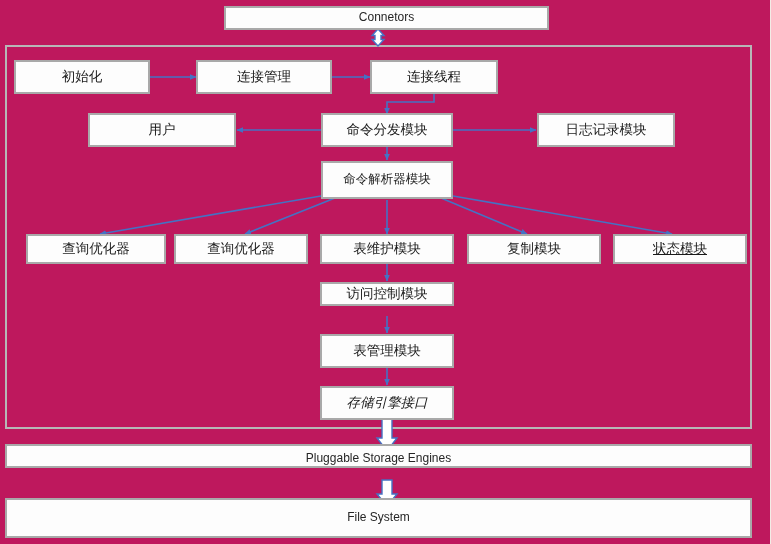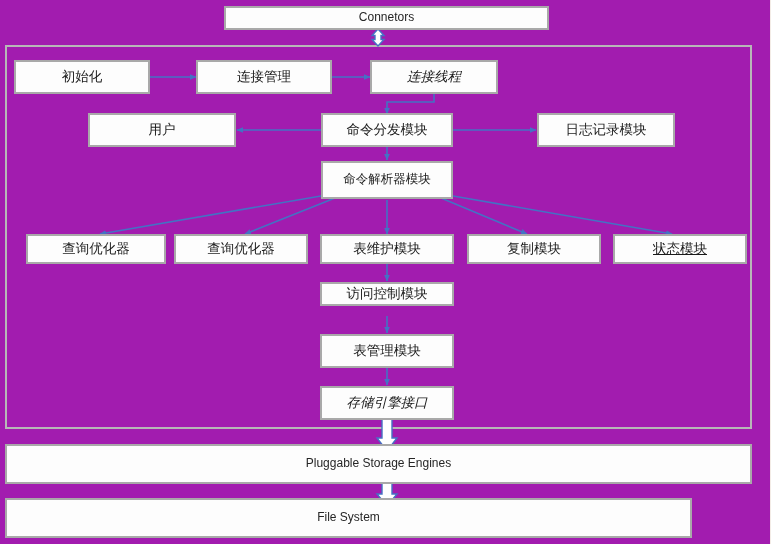--- a/index.html
+++ b/index.html
@@ -4,21 +4,21 @@
 <style>
   html, body {
     margin: 0;
     padding: 0;
     background: #ffffff;
   }
   #page {
     position: relative;
     width: 771px;
     height: 544px;
-    background: #a21caf;
+    background: #be185d;
     font-family: "Liberation Sans", "DejaVu Sans", sans-serif;
     overflow: hidden;
   }
   
   .box {
     position: absolute;
     box-sizing: border-box;
     border: 2px solid #a9a9a9;
     background: #fdfdfd;
     display: flex;
@@ -126,21 +126,21 @@
   </div>
 
   <div class="frame" style="left:5px; top:45px; width:747px; height:384px;"></div>
 
   <div class="box cn" style="left:14px; top:60px; width:136px; height:34px;">
     <span>初始化</span>
   </div>
   <div class="box cn" style="left:196px; top:60px; width:136px; height:34px;">
     <span>连接管理</span>
   </div>
-  <div class="box cn" style="left:370px; top:60px; width:128px; height:34px;font-style:italic;">
+  <div class="box cn" style="left:370px; top:60px; width:128px; height:34px;">
     <span>连接线程</span>
   </div>
 
   <div class="box cn" style="left:88px; top:113px; width:148px; height:34px;">
     <span>用户</span>
   </div>
   <div class="box cn" style="left:321px; top:113px; width:132px; height:34px;">
     <span>命令分发模块</span>
   </div>
   <div class="box cn" style="left:537px; top:113px; width:138px; height:34px;">
@@ -170,20 +170,20 @@
   <div class="box cn" style="left:320px; top:282px; width:134px; height:24px;">
     <span>访问控制模块</span>
   </div>
   <div class="box cn" style="left:320px; top:334px; width:134px; height:34px;">
     <span>表管理模块</span>
   </div>
   <div class="box cn" style="left:320px; top:386px; width:134px; height:34px;font-style:italic;">
     <span>存储引擎接口</span>
   </div>
 
-  <div class="box en" style="left:5px; top:444px; width:747px; height:40px;">
+  <div class="box en" style="left:5px; top:444px; width:747px; height:24px;align-items:flex-end;">
     <span>Pluggable Storage Engines</span>
   </div>
-  <div class="box en" style="left:5px; top:498px; width:687px; height:40px;">
+  <div class="box en" style="left:5px; top:498px; width:747px; height:40px;">
     <span>File System</span>
   </div>
 
 </div>
 
 </body></html>

